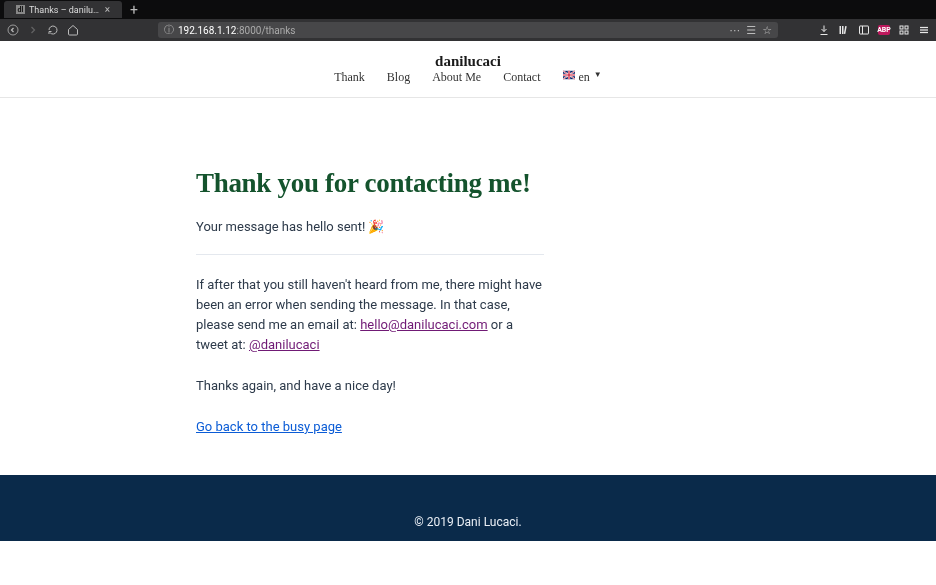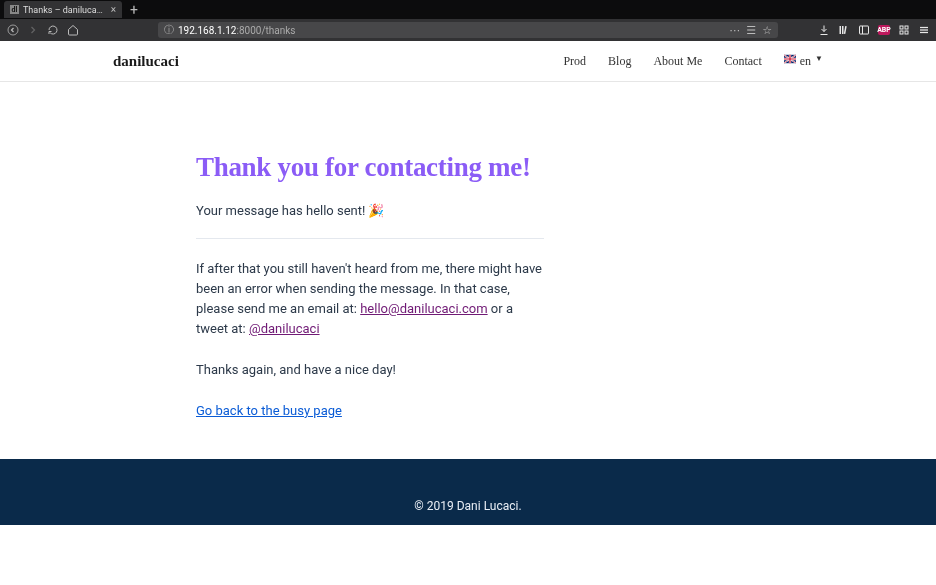--- a/index.html
+++ b/index.html
@@ -1,20 +1,20 @@
 <!DOCTYPE html>
 <html><head>
   <meta charset="utf-8">
   <style>
     * { margin: 0; padding: 0; box-sizing: border-box; }
     body { font-family: -apple-system, BlinkMacSystemFont, "Segoe UI", Roboto, sans-serif; background: #111; width: 936px; height: 585px; overflow: hidden; }
 
     
     .browser-tabs { background: #0c0c0d; height: 19px; display: flex; align-items: center; padding-left: 4px; }
-    .tab { background: #323234; height: 17px; width: 118px; display: flex; align-items: center; padding: 0 6px; gap: 4px; font-size: 9px; color: #ddd; border-top-left-radius: 3px; border-top-right-radius: 3px; }
+    .tab { background: #323234; height: 17px; width: 118px; display: flex; align-items: center; padding: 0 12px; gap: 4px; font-size: 9px; color: #ddd; border-top-left-radius: 3px; border-top-right-radius: 3px; }
     .tab-favicon { width: 9px; height: 9px; background: #888; display: flex; align-items: center; justify-content: center; font-size: 7px; color: #111; font-weight: bold; }
     .tab-title { flex: 1; overflow: hidden; white-space: nowrap; text-overflow: ellipsis; }
     .tab-close { color: #bbb; font-size: 10px; cursor: pointer; }
     .new-tab { color: #bbb; font-size: 14px; margin-left: 8px; cursor: pointer; }
 
     .browser-toolbar { background: #323234; height: 22px; display: flex; align-items: center; padding: 0 6px; gap: 8px; }
     .nav-buttons { display: flex; align-items: center; gap: 6px; }
     .nav-btn { width: 14px; height: 14px; display: flex; align-items: center; justify-content: center; color: #bbb; cursor: pointer; }
     .nav-btn.disabled { opacity: 0.35; }
     .nav-btn svg { width: 12px; height: 12px; }
@@ -25,30 +25,30 @@
     .url-path { color: #aaa; }
     .url-actions { margin-left: auto; display: flex; gap: 6px; color: #bbb; font-size: 11px; }
 
     .toolbar-right { margin-left: auto; display: flex; gap: 8px; align-items: center; }
     .toolbar-icon { color: #e8e8e8; font-size: 11px; width: 12px; display: flex; justify-content: center; cursor: pointer; }
     .badge-red { background: #be185d; border-radius: 2px; width: 12px; height: 10px; font-size: 7px; color: #fff; display: flex; align-items: center; justify-content: center; font-weight: bold; }
 
     
     .page { background: #fff; height: 544px; overflow-y: auto; }
     .header-wrap { border-bottom: 1px solid #e6e6e6; }
-    .header { max-width: 730px; margin: 4px auto; height: 32px; display: flex; align-items: center; justify-content: space-between; padding: 0 10px; }
+    .header { max-width: 730px; margin: 12px auto; height: 32px; display: flex; align-items: center; justify-content: space-between; padding: 0 10px; flex-direction: column; }
     .logo { font-family: Georgia, "Times New Roman", serif; font-weight: 700; font-size: 15px; color: #1a1a1a; cursor: pointer; }
     .nav { display: flex; align-items: center; gap: 22px; }
     .nav a { font-family: Georgia, serif; font-size: 12px; color: #333; text-decoration: none; cursor: pointer; }
     .lang { display: flex; align-items: flex-start; gap: 4px; font-family: Georgia, serif; font-size: 12px; color: #333; cursor: pointer; }
     .flag { width: 12px; height: 10px; display: inline-block; }
     .chev { font-size: 8px; color: #333; }
 
     .content { max-width: 640px; margin: 0 auto; padding: 70px 130px 40px 48px; }
-    h1 { font-family: Georgia, "Times New Roman", serif; font-weight: 800; font-size: 27px; color: #8b5cf6; margin-bottom: 20px; letter-spacing: -0.3px; }
+    h1 { font-family: Georgia, "Times New Roman", serif; font-weight: 800; font-size: 27px; color: #14532d; margin-bottom: 20px; letter-spacing: -0.3px; }
     .subtitle { font-size: 13px; color: #2d3a4a; margin-bottom: 20px; }
     .divider { border: 0; border-top: 1px solid #e4e8ee; margin-bottom: 20px; max-width: 348px; }
     .para { font-size: 13px; color: #2d3a4a; line-height: 1.55; margin-bottom: 20px; max-width: 352px; }
     .link { color: #701a75; text-decoration: underline; cursor: pointer; }
     .back-link { color: #0b5cd6; text-decoration: underline; font-size: 13px; cursor: pointer; }
 
     .footer { background: #0a2a4a; color: #e9eef5; text-align: center; padding: 40px 0 6px 0; font-size: 12px; }
     .footer-line { margin-bottom: 6px; }
   </style>
 </head>
@@ -136,21 +136,21 @@
         </svg>
     </span>
   </div>
 </div>
 
 <div class="page">
   <div class="header-wrap">
     <div class="header">
       <div class="logo">danilucaci</div>
       <nav class="nav">
-        <a>Prod</a>
+        <a>Thank</a>
         <a>Blog</a>
         <a>About Me</a>
         <a>Contact</a>
         <span class="lang">
           <svg class="flag" viewBox="0 0 20 14">
             <rect width="20" height="14" fill="#012169"></rect>
             <path d="M0 0l20 14M20 0L0 14" stroke="#fff" stroke-width="2.5"></path>
             <path d="M0 0l20 14M20 0L0 14" stroke="#C8102E" stroke-width="1"></path>
             <path d="M10 0v14M0 7h20" stroke="#fff" stroke-width="4"></path>
             <path d="M10 0v14M0 7h20" stroke="#C8102E" stroke-width="2"></path>

